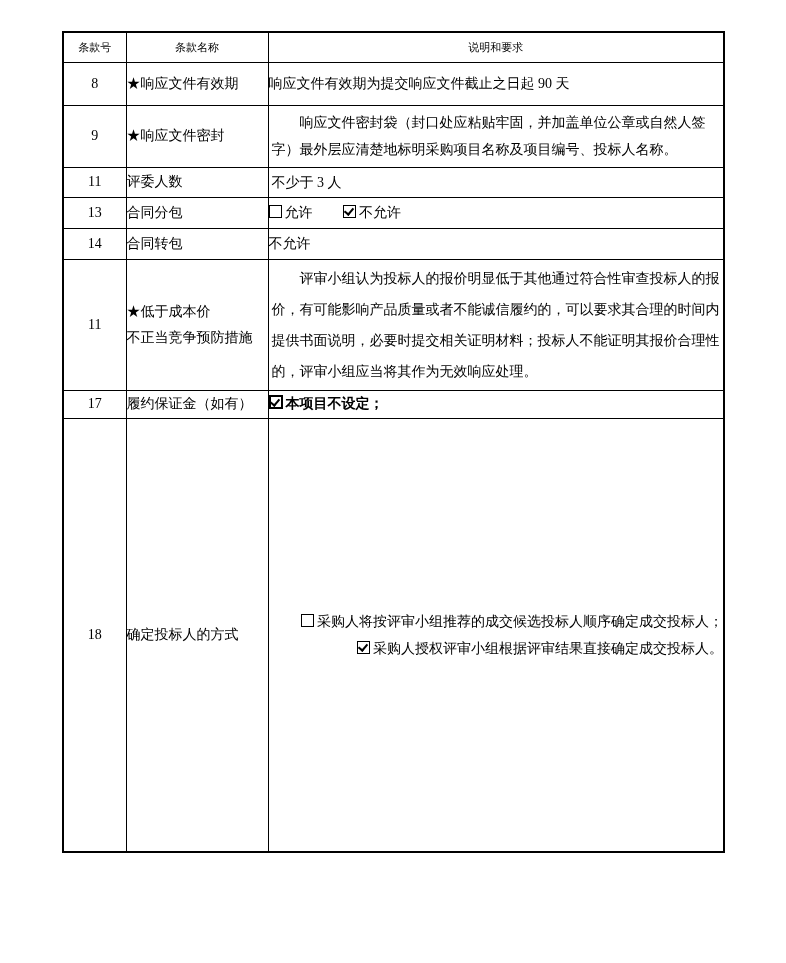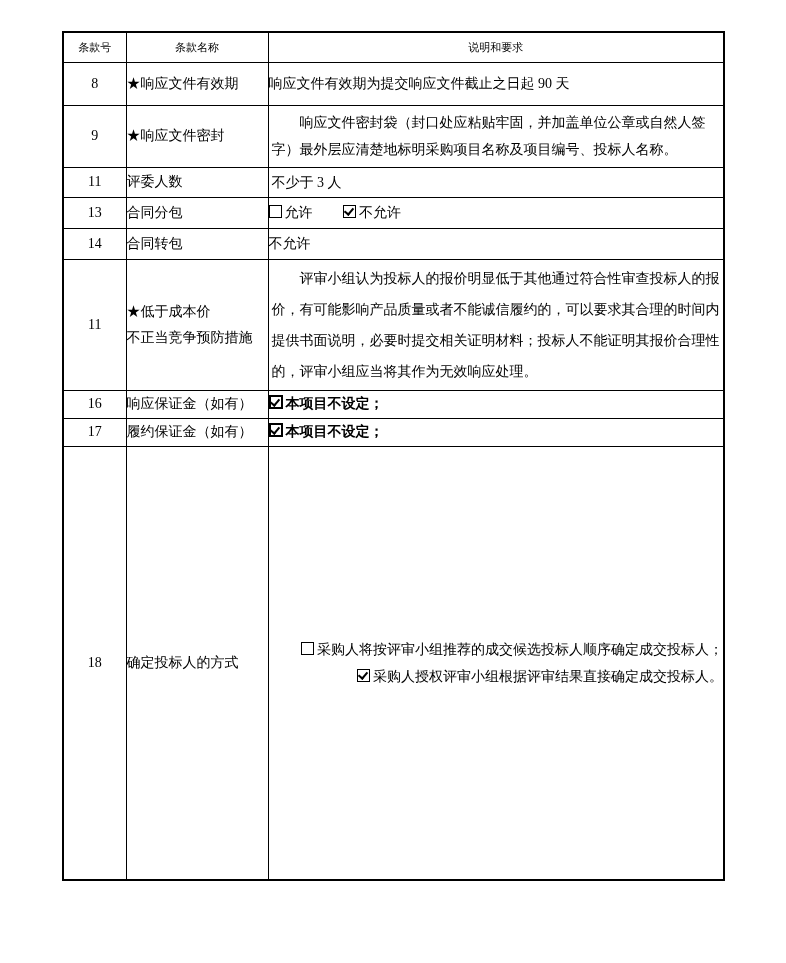--- a/index.html
+++ b/index.html
@@ -147,29 +147,20 @@
       <td class="c-no">11</td>
       <td class="c-name">
         <span class="nm">★低于成本价</span>
         <span class="nm">不正当竞争预防措施</span>
       </td>
       <td class="c-desc tight">
         <p class="para indent wide">评审小组认为投标人的报价明显低于其他通过符合性审查投标人的报价，有可能影响产品质量或者不能诚信履约的，可以要求其合理的时间内提供书面说明，必要时提交相关证明材料；投标人不能证明其报价合理性的，评审小组应当将其作为无效响应处理。</p>
       </td>
     </tr>
 
-    <tr class="rh-16">
-      <td class="c-no">16</td>
-      <td class="c-name">
-        <span class="nm">响应保证金（如有）</span>
-      </td>
-      <td class="c-desc">
-        <span class="opt bold"><span class="cb checked"></span><span>本项目不设定；</span></span>
-      </td>
-    </tr>
 
     <tr class="rh-17">
       <td class="c-no">17</td>
       <td class="c-name">
         <span class="nm">履约保证金（如有）</span>
       </td>
       <td class="c-desc">
         <span class="opt bold"><span class="cb checked"></span><span>本项目不设定；</span></span>
       </td>
     </tr>

